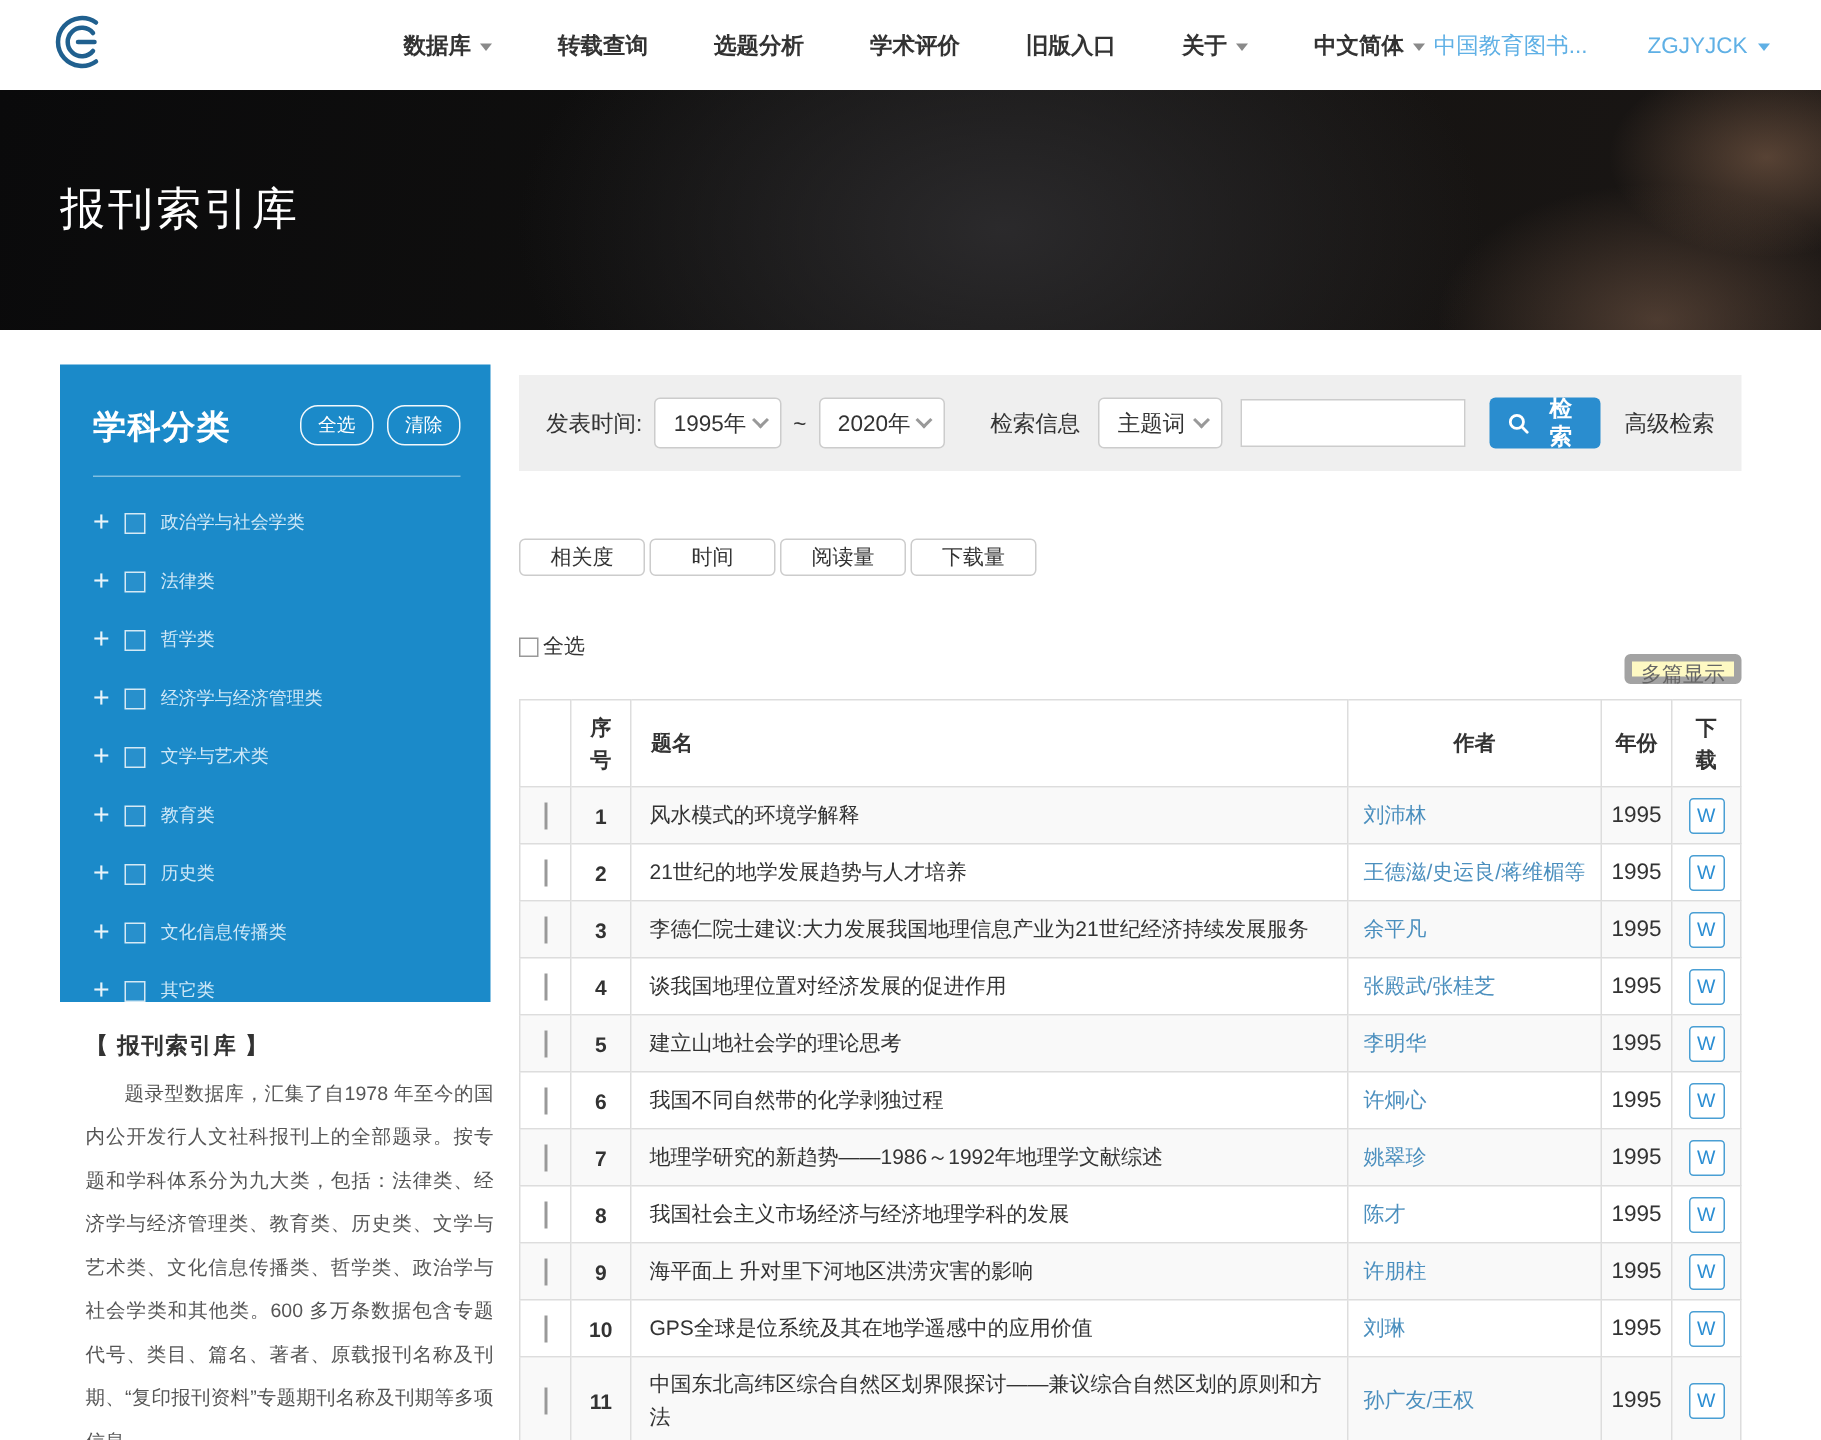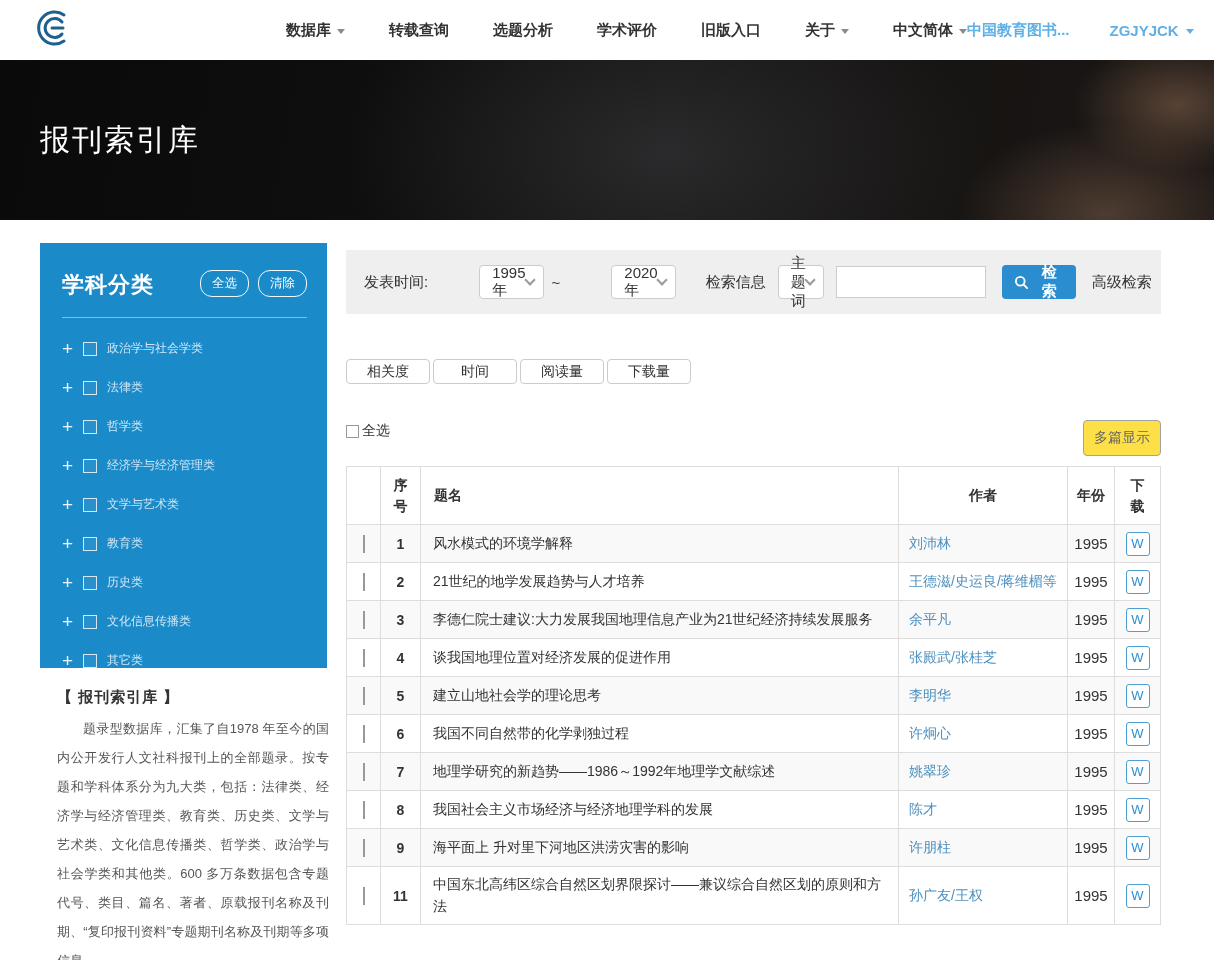--- a/index.html
+++ b/index.html
@@ -9,26 +9,26 @@
   *{margin:0;padding:0;box-sizing:border-box;}
   html,body{width:1214px;height:960px;overflow:hidden;background:#fff;
     font-family:"Liberation Sans","DejaVu Sans",sans-serif;}
   .page{position:relative;width:1214px;height:960px;}
 
   
   .topnav{display:flex;align-items:center;height:60px;padding:0 34px 0 30px;background:#fff;}
   .logo{display:flex;align-items:center;gap:9px;width:232px;flex:none;cursor:pointer;}
   .logo-title{font-size:19px;font-weight:bold;color:var(--navy);letter-spacing:1.5px;white-space:nowrap;}
   .logo-sub{font-size:10.5px;color:var(--navy);margin-top:1px;white-space:nowrap;}
-  .menu{display:flex;gap:44px;margin-left:24px;}
+  .menu{display:flex;gap:44px;margin-left:7px;}
   .menu-item{display:flex;align-items:center;gap:6px;font-size:15px;font-weight:bold;color:#333;cursor:pointer;white-space:nowrap;}
   .caret{width:0;height:0;border-left:4px solid transparent;border-right:4px solid transparent;border-top:5px solid #8a8a8a;margin-top:2px;}
   .caret.lt{border-top-color:var(--lightblue);}
   .nav-right{margin-left:auto;display:flex;align-items:center;gap:40px;}
-  .nav-link{display:flex;align-items:center;gap:7px;color:var(--lightblue);font-size:15px;font-weight:bold;cursor:pointer;white-space:nowrap;}
+  .nav-link{display:flex;align-items:center;gap:7px;color:var(--lightblue);font-size:15px;font-weight:normal;cursor:pointer;white-space:nowrap;}
 
   
   .hero{position:relative;height:160px;
     background:
       radial-gradient(150px 95px at 97% 28%, rgba(155,115,88,.48), transparent 70%),
       radial-gradient(210px 130px at 91% 96%, rgba(130,98,78,.5), transparent 70%),
       radial-gradient(430px 270px at 55% 58%, rgba(44,43,45,.95), transparent 75%),
       linear-gradient(100deg,#0a0a0b 0%,#131211 55%,#1a1614 100%);}
   .hero h1{position:absolute;left:40px;top:50%;transform:translateY(-50%);
     color:#fff;font-size:30px;font-weight:400;letter-spacing:2px;}
@@ -54,40 +54,40 @@
   .about-para{font-size:13px;color:#555;line-height:29px;text-align:justify;text-indent:2em;}
 
   
   .main{position:absolute;left:346px;top:250px;width:815px;}
   .search-bar{background:#efefef;height:64px;display:flex;align-items:center;
     padding:0 18px;gap:8px;font-size:15px;color:#333;}
   .sb-label{white-space:nowrap;}
   .sel{background:#fff;border:1px solid #ccc;border-radius:4px;height:34px;
     display:flex;align-items:center;justify-content:space-between;padding:0 9px 0 12px;
     cursor:pointer;font-size:15px;color:#333;}
-  .sel-year{width:90px;margin-left:43px;}
+  .sel-year{width:90px;}
   .sel-field{width:88px;margin-left:4px;}
   .sel-chev{width:8px;height:8px;border-right:2px solid #999;border-bottom:2px solid #999;
     transform:rotate(45deg);margin-top:-4px;flex:none;}
   .info-label{margin-left:22px;}
   .search-input{width:150px;height:32px;border:1px solid #ccc;background:#fff;padding:0 8px;
     font-size:14px;font-family:inherit;margin-left:4px;}
   .search-btn{height:34px;min-width:74px;background:var(--btnblue);color:#ffffff;border:none;
     border-radius:4px;font-size:15px;font-weight:bold;display:flex;align-items:center;
     justify-content:center;gap:6px;cursor:pointer;margin-left:8px;font-family:inherit;padding:0 12px;}
   .advanced{color:#333;font-size:15px;margin-left:8px;cursor:pointer;text-decoration:none;white-space:nowrap;}
 
   .sort-row{margin-top:45px;display:flex;gap:3px;}
   .sort-btn{width:84px;height:25px;background:#fff;border:1px solid #ccc;border-radius:4px;
     font-size:14px;color:#333;cursor:pointer;font-family:inherit;}
 
   .list-toolbar{margin-top:38px;display:flex;align-items:flex-end;justify-content:space-between;height:34px;}
   .select-all{display:flex;align-items:center;gap:3px;font-size:14px;color:#333;cursor:pointer;align-self:flex-start;}
   .cb{width:13px;height:13px;border:1px solid #999;background:#fff;flex:none;}
-  .multi-btn{width:78px;height:36px;background:#fde047;border:1px solid #a3a3a3;border-radius:4px;
+  .multi-btn{width:78px;height:20px;background:#fef9c3;border:5px solid #a3a3a3;border-radius:4px;
     color:#666;font-size:14px;cursor:pointer;font-family:inherit;}
 
   table.results{width:100%;border-collapse:collapse;margin-top:10px;table-layout:fixed;}
   .results th,.results td{border:1px solid #ddd;}
   .results th{height:58px;font-size:14px;color:#333;font-weight:bold;background:#fff;text-align:center;}
   .results th.h-title{text-align:left;padding-left:13px;}
   .stack{display:inline-block;width:1.1em;line-height:1.5;word-break:break-all;}
   .col-cb{width:34px;} .col-no{width:40px;} .col-author{width:169px;}
   .col-year{width:47px;} .col-dl{width:46px;}
   .results td{height:38px;font-size:14px;color:#333;}
@@ -348,20 +348,28 @@
           <tr>
             <td class="cb-cell"><span class="cb"></span></td>
             <td class="no-cell">9</td>
             <td class="title-cell">海平面上 升对里下河地区洪涝灾害的影响</td>
             <td class="author-cell"><a class="author-link">许朋柱</a></td>
             <td class="year-cell">1995</td>
             <td class="dl-cell"><button class="w-btn">W</button></td>
           </tr>
           <tr>
             <td class="cb-cell"><span class="cb"></span></td>
+            <td class="no-cell">10</td>
+            <td class="title-cell">GPS全球是位系统及其在地学遥感中的应用价值</td>
+            <td class="author-cell"><a class="author-link">刘琳</a></td>
+            <td class="year-cell">1995</td>
+            <td class="dl-cell"><button class="w-btn">W</button></td>
+          </tr>
+          <tr>
+            <td class="cb-cell"><span class="cb"></span></td>
             <td class="no-cell">11</td>
             <td class="title-cell">中国东北高纬区综合自然区划界限探讨——兼议综合自然区划的原则和方法</td>
             <td class="author-cell"><a class="author-link">孙广友/王权</a></td>
             <td class="year-cell">1995</td>
             <td class="dl-cell"><button class="w-btn">W</button></td>
           </tr>
         </tbody>
     </table>
 
   </main>

